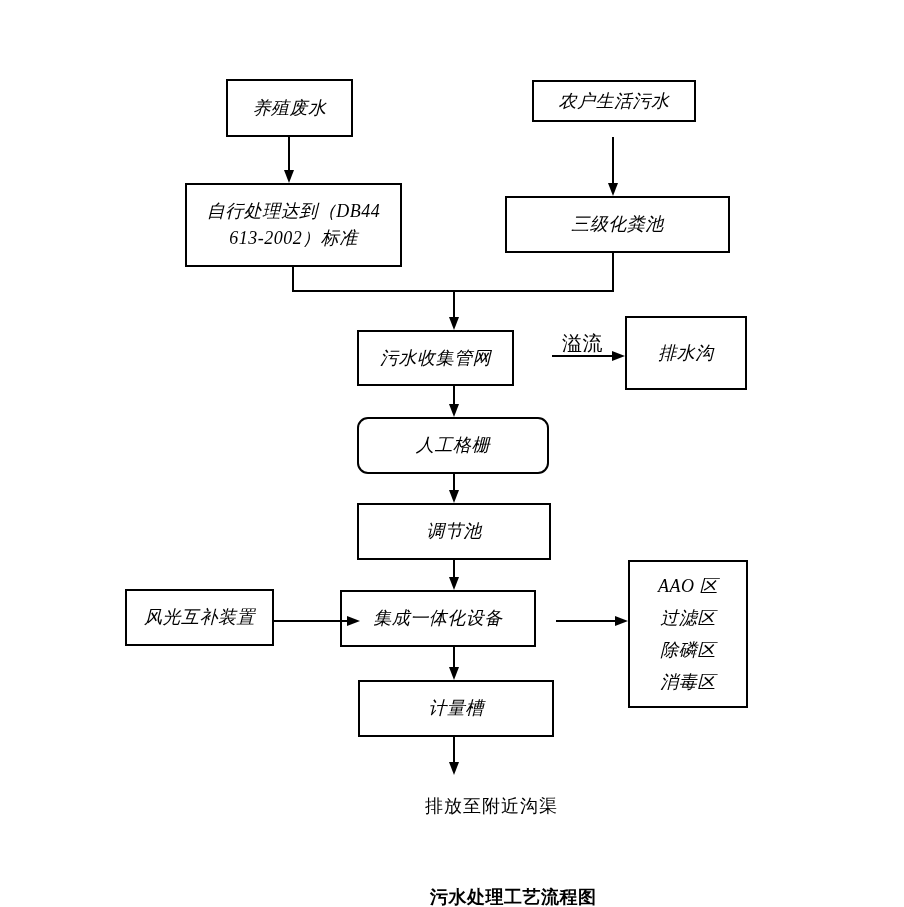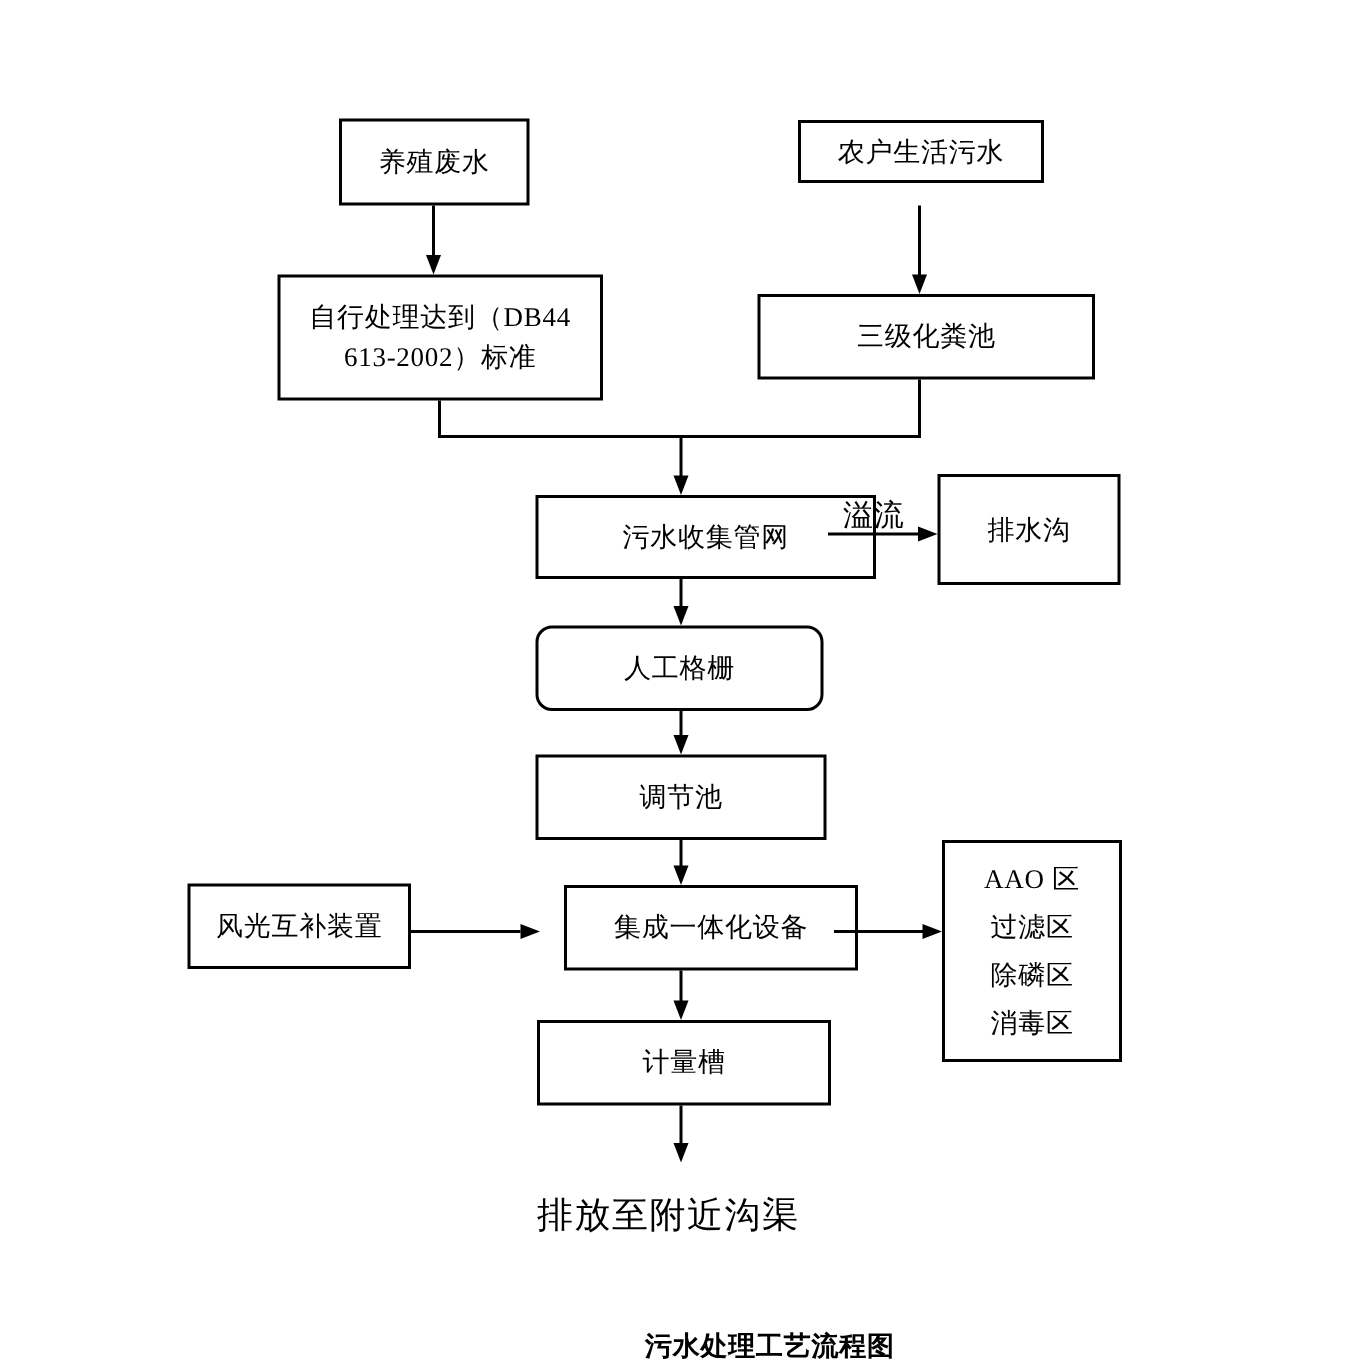--- a/index.html
+++ b/index.html
@@ -20,20 +20,21 @@
     position: absolute;
     box-sizing: border-box;
     border: 2px solid #000000;
     background: #ffffff;
     display: flex;
     align-items: center;
     justify-content: center;
     font-size: 18px;
     line-height: 27px;
     letter-spacing: 0.5px;
+    font-style: italic;
   }
   .node-multiline {
     flex-direction: column;
   }
   .zones-box {
     flex-direction: column;
     justify-content: space-around;
     padding: 8px 0;
   }
   .zones-box .zone-line {
@@ -65,22 +66,22 @@
     position: absolute;
     font-size: 20px;
     letter-spacing: 0.5px;
     white-space: nowrap;
   }
   .discharge-label {
     position: absolute;
     left: 358px;
     top: 794px;
     width: 200px;
-    text-align: left;
-    font-size: 24px;
+    text-align: right;
+    font-size: 18px;
     letter-spacing: 1px;
     white-space: nowrap;
   }
   .caption {
     position: absolute;
     left: 430px;
     top: 845px;
     font-size: 18px;
     font-weight: bold;
     letter-spacing: 0.5px;
@@ -103,41 +104,41 @@
 
   <div class="node node-multiline" style="left:185px; top:183px; width:217px; height:84px;">
     <span>自行处理达到（DB44</span>
     <span>613-2002）标准</span>
   </div>
 
   <div class="node" style="left:505px; top:196px; width:225px; height:57px;">
     <span>三级化粪池</span>
   </div>
 
-  <div class="node" style="left:357px; top:330px; width:227px; height:56px;">
+  <div class="node" style="left:357px; top:330px; width:157px; height:56px;">
     <span>污水收集管网</span>
   </div>
 
   <div class="node" style="left:625px; top:316px; width:122px; height:74px;">
     <span>排水沟</span>
   </div>
 
   <div class="node" style="left:357px; top:417px; width:192px; height:57px;border-radius:11px;">
     <span>人工格栅</span>
   </div>
 
   <div class="node" style="left:357px; top:503px; width:194px; height:57px;">
     <span>调节池</span>
   </div>
 
   <div class="node" style="left:125px; top:589px; width:149px; height:57px;">
     <span>风光互补装置</span>
   </div>
 
-  <div class="node" style="left:376px; top:590px; width:196px; height:57px;">
+  <div class="node" style="left:340px; top:590px; width:196px; height:57px;">
     <span>集成一体化设备</span>
   </div>
 
   <div class="node zones-box" style="left:628px; top:560px; width:120px; height:148px;">
     <span class="zone-line">AAO 区</span>
     <span class="zone-line">过滤区</span>
     <span class="zone-line">除磷区</span>
     <span class="zone-line">消毒区</span>
   </div>
 

